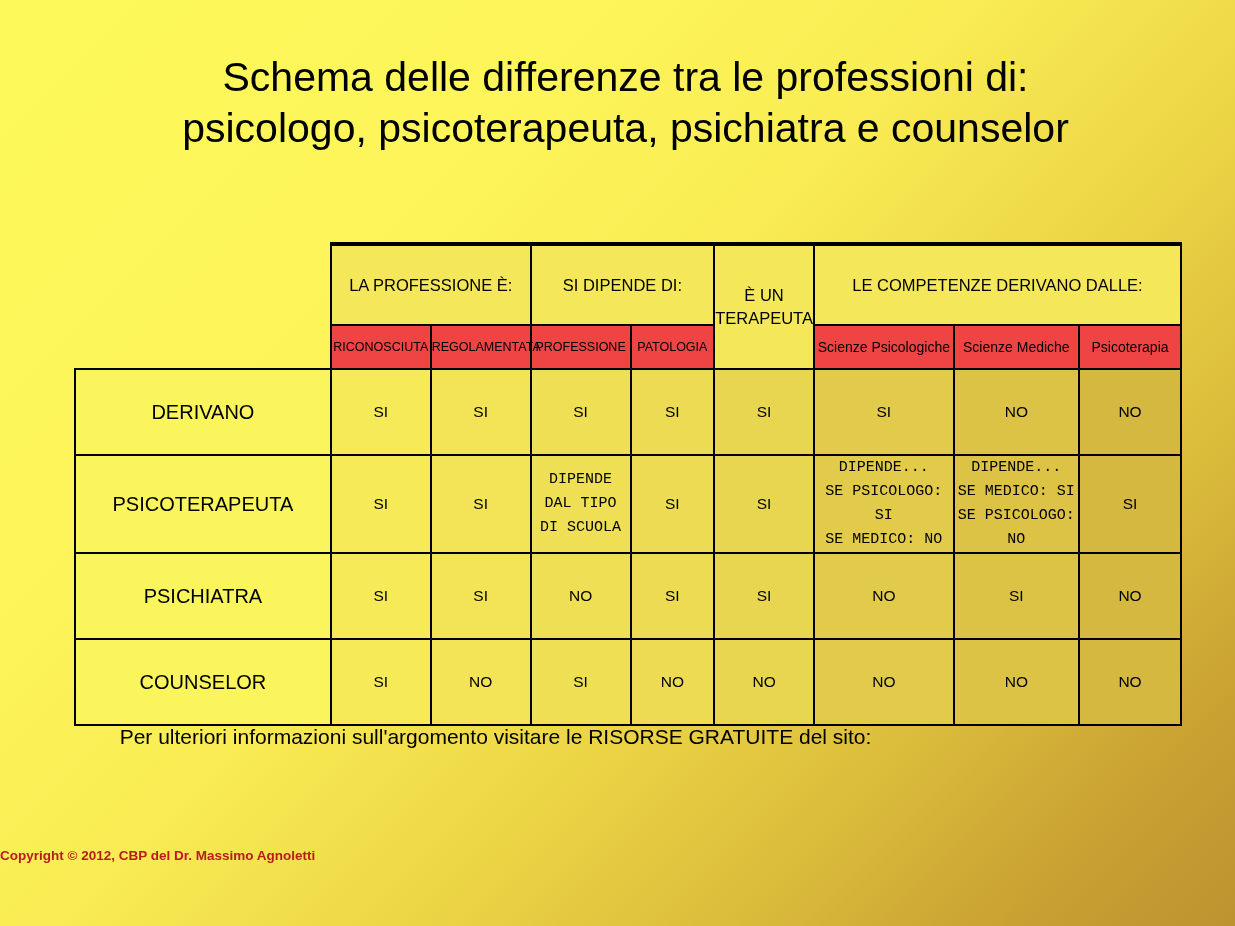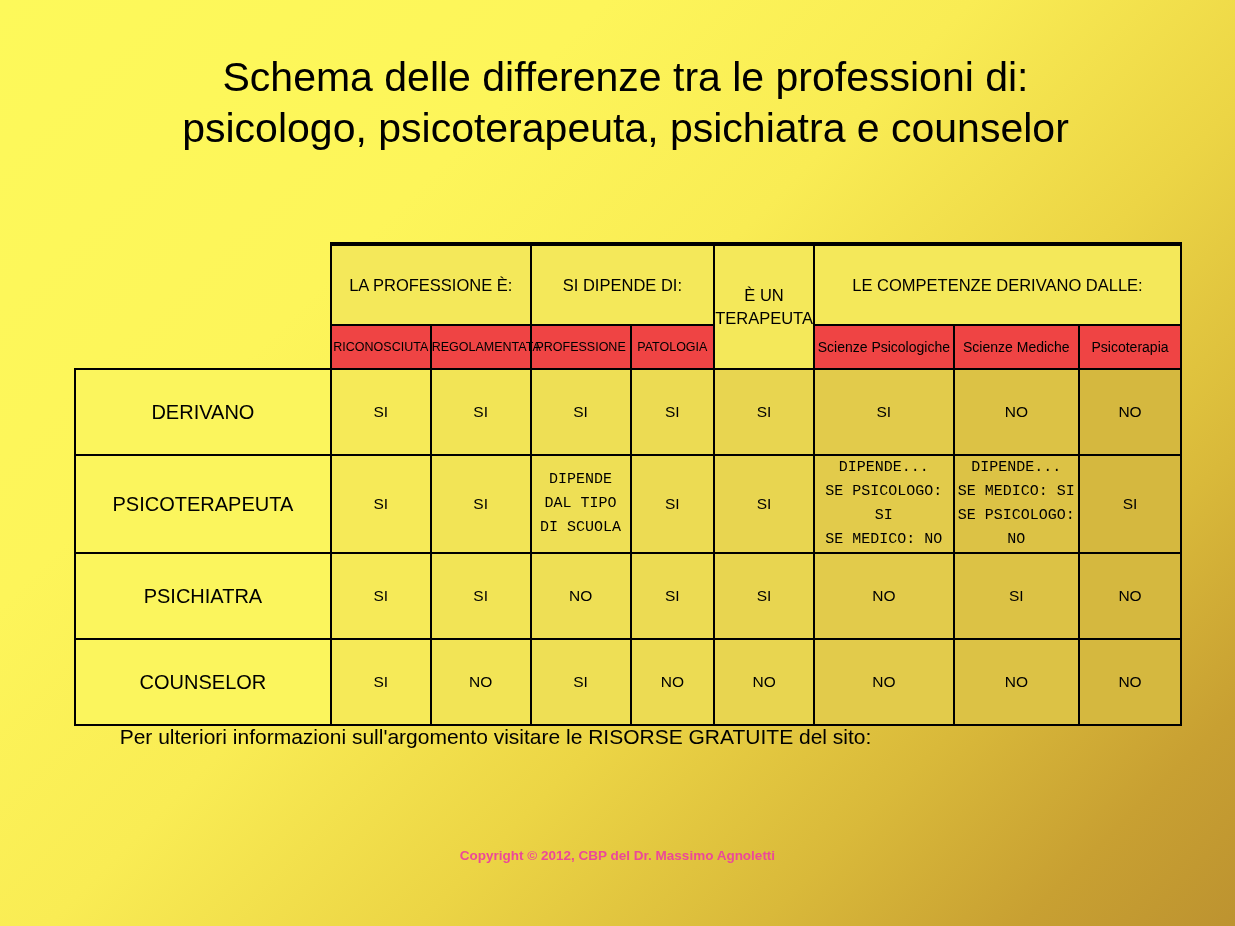--- a/index.html
+++ b/index.html
@@ -110,24 +110,23 @@
     text-align: center;
     font-size: 21px;
     line-height: 1.45;
     color: #000;
   }
   .copyright {
     position: absolute;
     left: 0;
     top: 846px;
     width: 1235px;
-    text-align: center;
     font-size: 13.5px;
     line-height: 1.5;
-    color: #ec4899;
+    color: #b91c1c;
     font-weight: bold;
   }
 </style>
 </head>
 <body>
 
 <div class="slide">
 
   <div class="title">
     <div>Schema delle differenze tra le professioni di:</div>

